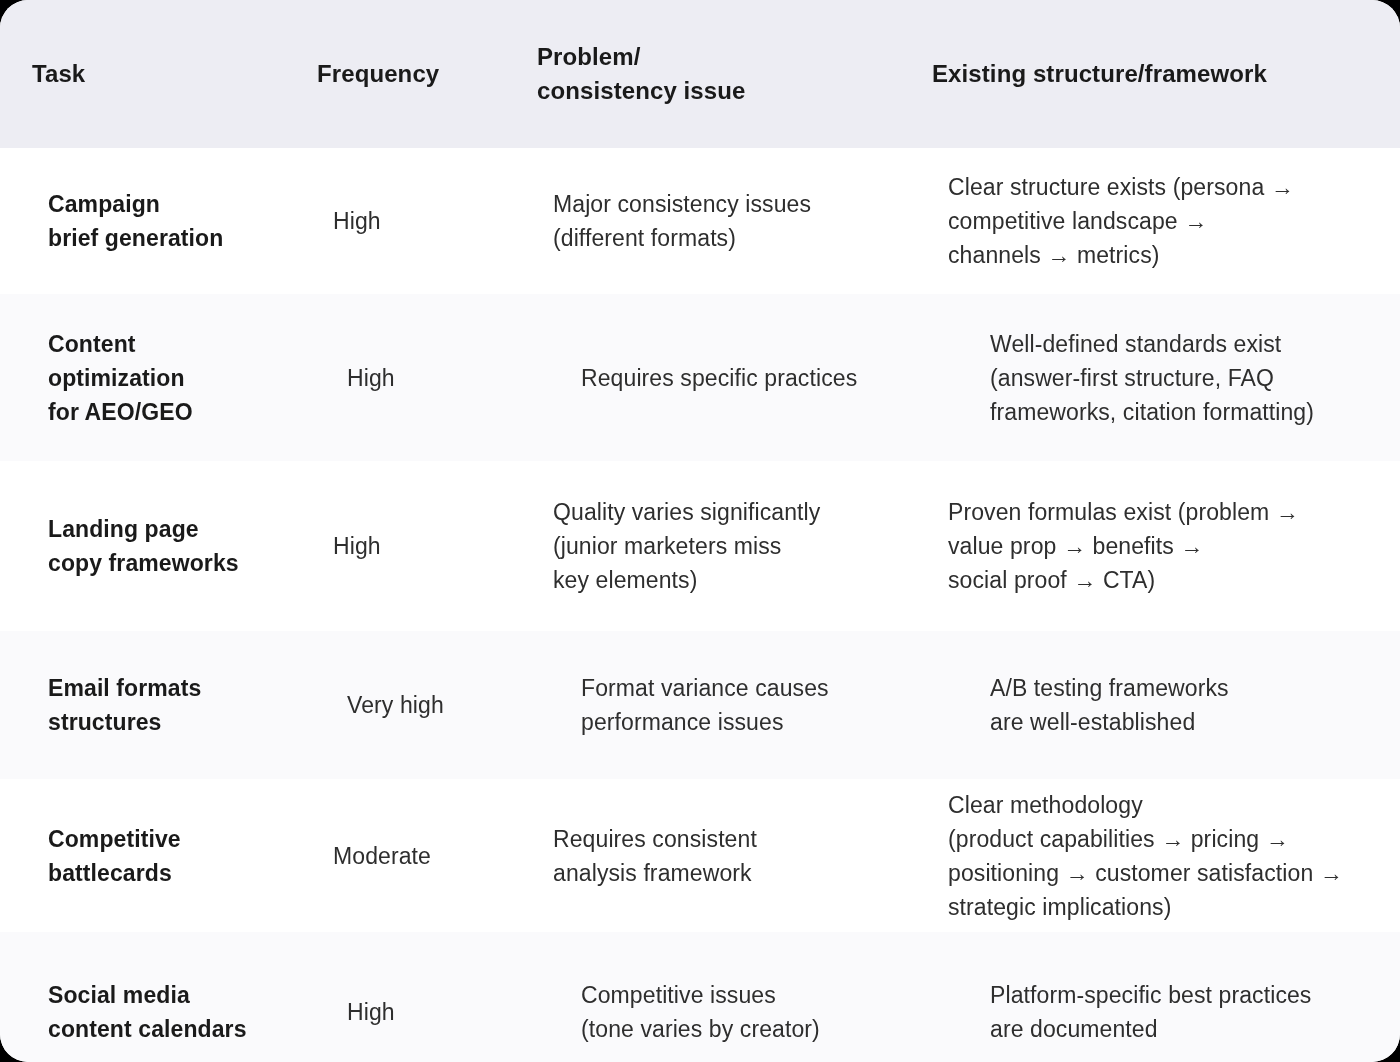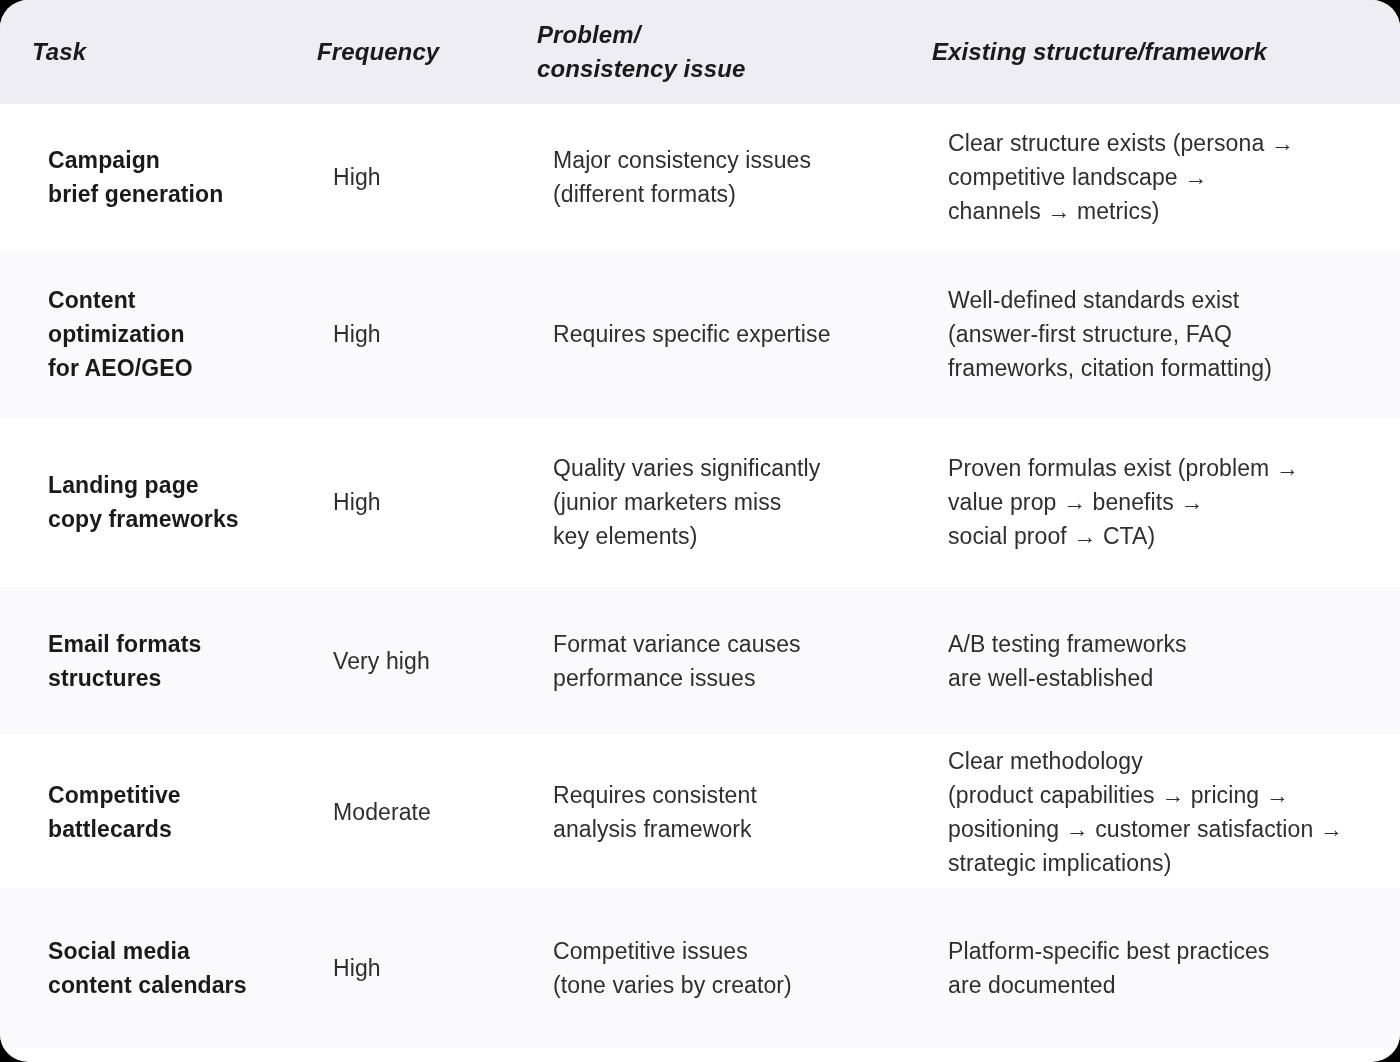--- a/index.html
+++ b/index.html
@@ -22,24 +22,23 @@
     border-radius:28px;
     overflow:hidden;
   }
   .trow{
     display:flex;
     align-items:center;
     width:100%;
   }
   .thead{
     background:var(--header-bg);
-    height:104px;
-    font-style:italic;
+    height:148px;
   }
-  .trow.alt{background:var(--row-alt-bg);}
+  .trow.alt{background:var(--row-alt-bg);gap:14px;}
   .cell{
     padding-left:32px;
     white-space:pre-line;
     font-size:23px;
     line-height:34px;
     color:var(--body-text);
     letter-spacing:0.1px;
   }
   .c1{flex:0 0 285px;}
   .c2{flex:0 0 220px;}
@@ -78,21 +77,21 @@
     <div class="cell c4">Clear structure exists (persona →
 competitive landscape →
 channels → metrics)</div>
   </div>
 
   <div class="trow alt" style="height:167px">
     <div class="cell c1 task-cell">Content
 optimization
 for AEO/GEO</div>
     <div class="cell c2">High</div>
-    <div class="cell c3">Requires specific expertise</div>
+    <div class="cell c3">Requires specific practices</div>
     <div class="cell c4">Well-defined standards exist
 (answer-first structure, FAQ
 frameworks, citation formatting)</div>
   </div>
 
   <div class="trow" style="height:170px">
     <div class="cell c1 task-cell">Landing page
 copy frameworks</div>
     <div class="cell c2">High</div>
     <div class="cell c3">Quality varies significantly

